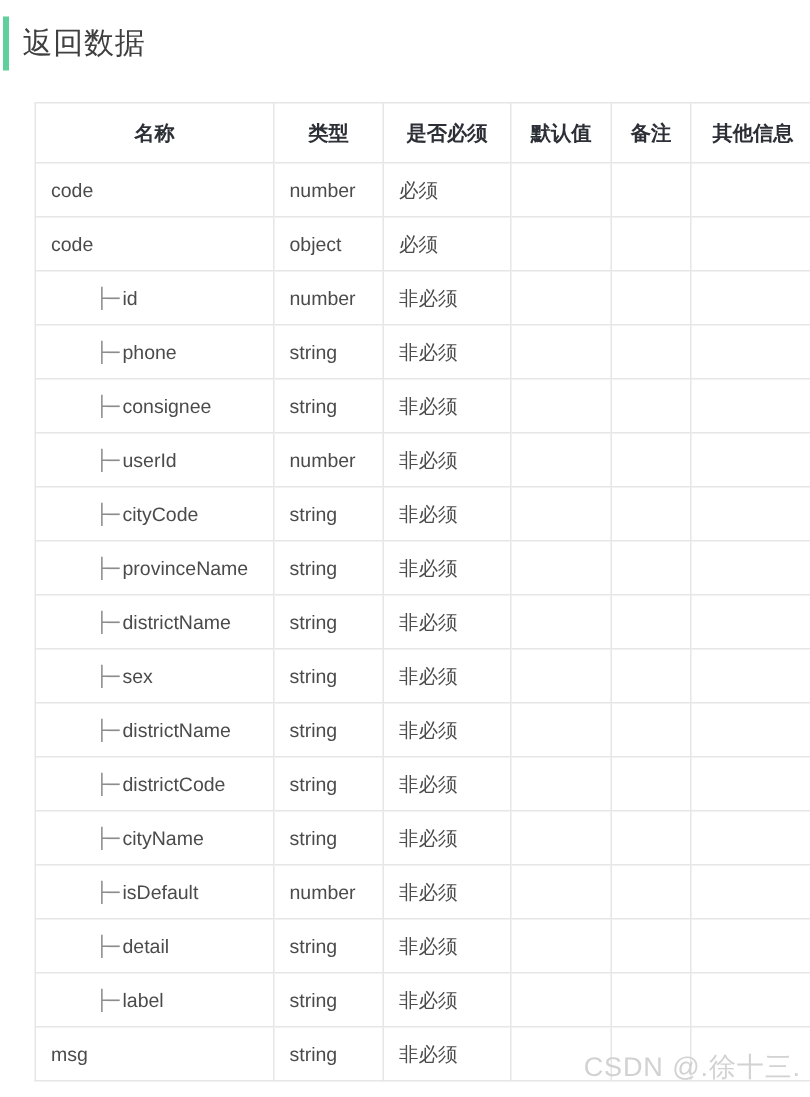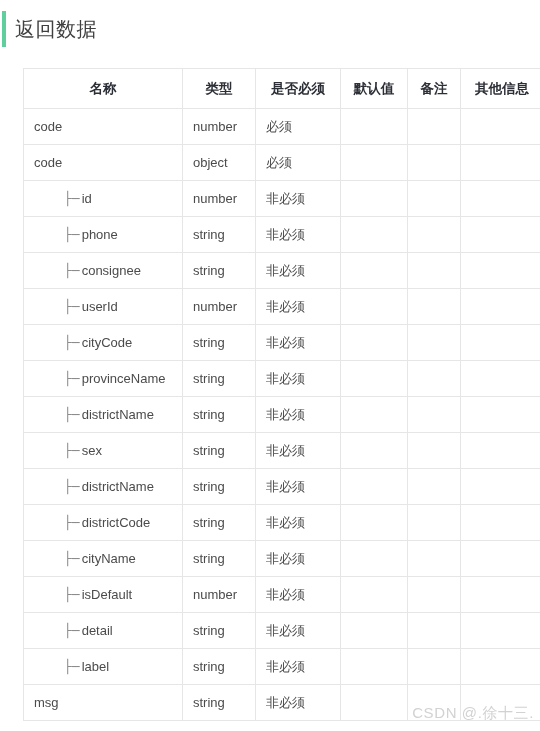--- a/index.html
+++ b/index.html
@@ -101,21 +101,21 @@
     color: #4b4b4b;
   }
   td.cell-type { padding-left: 10px; }
   td.cell-required { padding-left: 10px; }
 
   
   #watermark {
     position: absolute;
     right: 6px;
     bottom: 8px;
-    font-size: 15px;
+    font-size: 18px;
     color: #d2d2d2;
     letter-spacing: 0.6px;
     white-space: nowrap;
     pointer-events: none;
     user-select: none;
   }
 </style>
 </head>
 <body>
 

